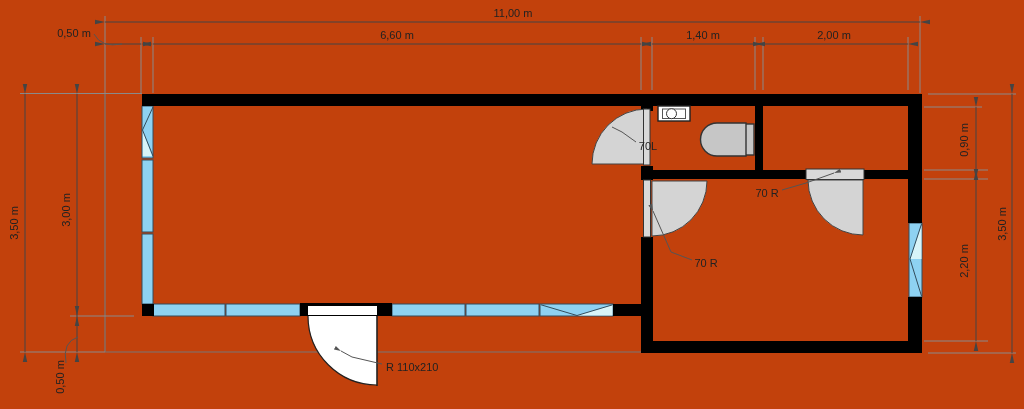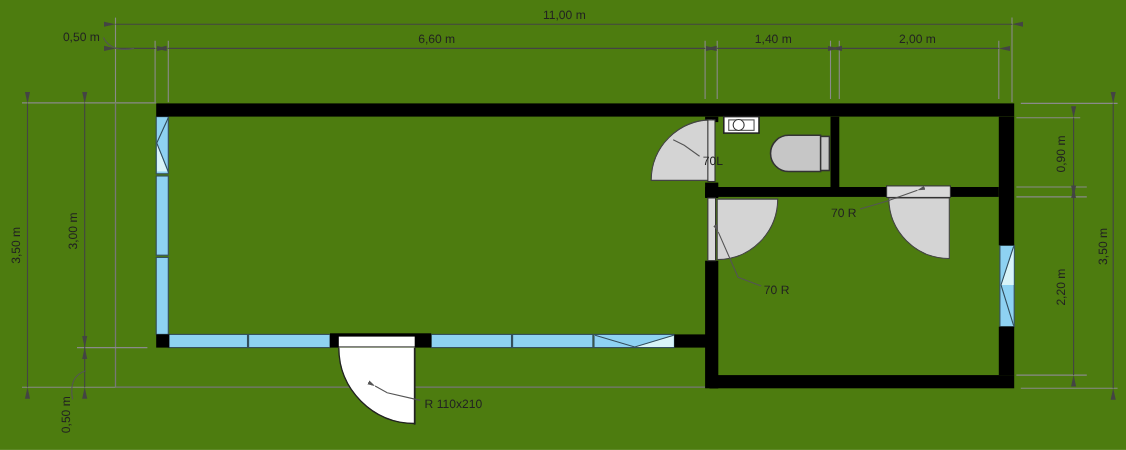--- a/index.html
+++ b/index.html
@@ -1,16 +1,16 @@
 <!DOCTYPE html>
 <html style="--wall: #000000; --window_blue: #8ed2f2; --window_pale: #d8f4f8; --door_fill: #d4d4d4; --line: #444444; --text: #222222;"><head>
 <meta charset="utf-8">
 <style>
   html,body{margin:0;padding:0;background:#ffffff;}
-  #stage{position:relative;width:1024px;height:409px;background:#4d7c0f;overflow:hidden;}
+  #stage{position:relative;width:1024px;height:409px;background:#c2410c;overflow:hidden;}
   svg{display:block}
   svg text{font-family:"Liberation Sans","DejaVu Sans",sans-serif;font-size:11px;fill:var(--text,#222);}
   .dimline{stroke:var(--line,#444);stroke-width:1;fill:none;}
   .extline{stroke:#8a8a8a;stroke-width:1;fill:none;}
   .boundary{stroke:#777;stroke-width:1.2;fill:none;}
   .wall{fill:var(--wall,#000);stroke:none;}
   .win{fill:var(--window_blue,#8ed2f2);stroke:#334d5c;stroke-width:1;}
   .winpale{fill:var(--window_pale,#d8f4f8);stroke:none;}
   .winline{stroke:#334d5c;stroke-width:1;fill:none;}
   .doorfill{fill:var(--door_fill,#d6d6d6);stroke:#444;stroke-width:1;}

